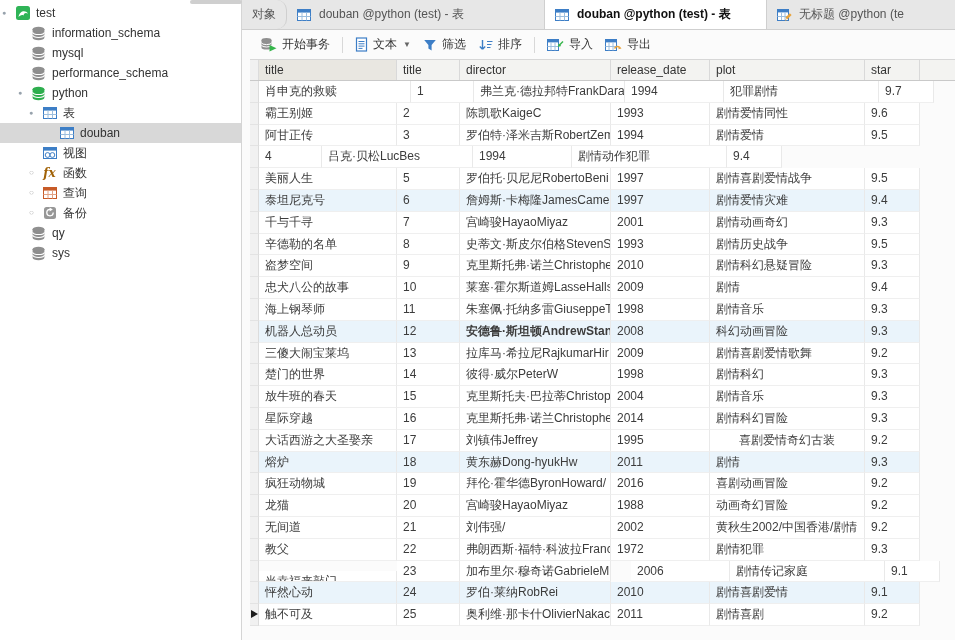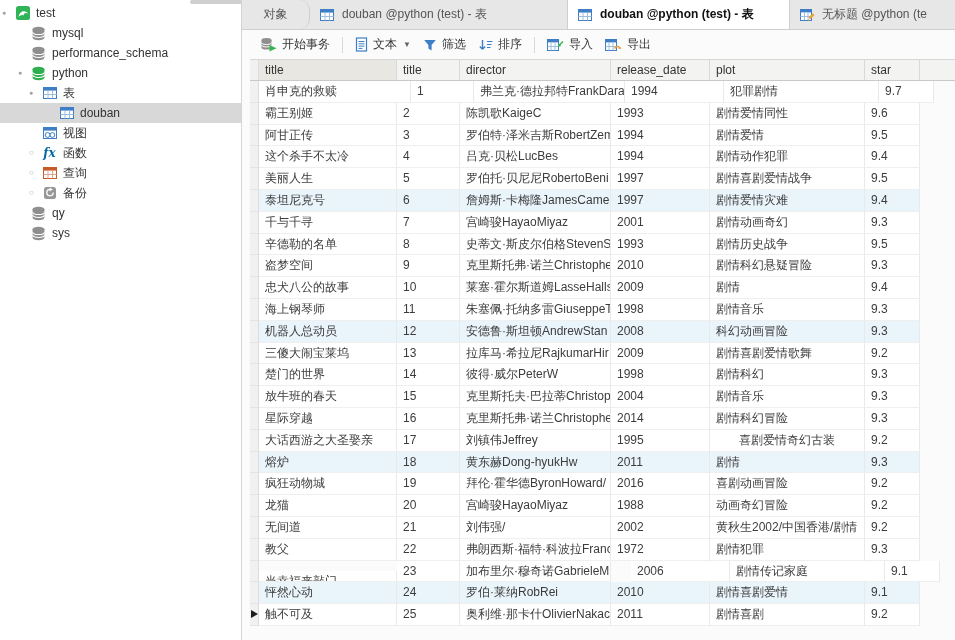--- a/index.html
+++ b/index.html
@@ -69,31 +69,42 @@
         </div>
         <div class="tree-row" style="padding-left: 18px;">
           <span class="bullet"></span>
           <span class="tree-icon">
             <svg width="15" height="15" viewBox="0 0 14 14">
               <path d="M1.5 3 L1.5 11 A5.5 2.2 0 0 0 12.5 11 L12.5 3" fill="#8f8f8f"></path>
               <ellipse cx="7" cy="3" rx="5.5" ry="2.2" fill="#8f8f8f"></ellipse>
               <path d="M1.5 5.8 A5.5 2.2 0 0 0 12.5 5.8 M1.5 8.5 A5.5 2.2 0 0 0 12.5 8.5" fill="none" stroke="#fff" stroke-width="1"></path>
             </svg>
           </span>
-          <span class="tree-label">mysql</span>
+          <span class="tree-label">information_schema</span>
         </div>
         <div class="tree-row" style="padding-left: 18px;">
           <span class="bullet"></span>
           <span class="tree-icon">
             <svg width="15" height="15" viewBox="0 0 14 14">
               <path d="M1.5 3 L1.5 11 A5.5 2.2 0 0 0 12.5 11 L12.5 3" fill="#8f8f8f"></path>
               <ellipse cx="7" cy="3" rx="5.5" ry="2.2" fill="#8f8f8f"></ellipse>
               <path d="M1.5 5.8 A5.5 2.2 0 0 0 12.5 5.8 M1.5 8.5 A5.5 2.2 0 0 0 12.5 8.5" fill="none" stroke="#fff" stroke-width="1"></path>
             </svg>
           </span>
+          <span class="tree-label">mysql</span>
+        </div>
+        <div class="tree-row" style="padding-left: 18px;">
+          <span class="bullet"></span>
+          <span class="tree-icon">
+            <svg width="15" height="15" viewBox="0 0 14 14">
+              <path d="M1.5 3 L1.5 11 A5.5 2.2 0 0 0 12.5 11 L12.5 3" fill="#8f8f8f"></path>
+              <ellipse cx="7" cy="3" rx="5.5" ry="2.2" fill="#8f8f8f"></ellipse>
+              <path d="M1.5 5.8 A5.5 2.2 0 0 0 12.5 5.8 M1.5 8.5 A5.5 2.2 0 0 0 12.5 8.5" fill="none" stroke="#fff" stroke-width="1"></path>
+            </svg>
+          </span>
           <span class="tree-label">performance_schema</span>
         </div>
         <div class="tree-row" style="padding-left: 18px;">
           <span class="bullet">●</span>
           <span class="tree-icon">
             <svg width="15" height="15" viewBox="0 0 14 14">
               <path d="M1.5 3 L1.5 11 A5.5 2.2 0 0 0 12.5 11 L12.5 3" fill="#2eae4e"></path>
               <ellipse cx="7" cy="3" rx="5.5" ry="2.2" fill="#2eae4e"></ellipse>
               <path d="M1.5 5.8 A5.5 2.2 0 0 0 12.5 5.8 M1.5 8.5 A5.5 2.2 0 0 0 12.5 8.5" fill="none" stroke="#fff" stroke-width="1"></path>
             </svg>
@@ -130,21 +141,21 @@
               <rect x="1" y="2" width="12" height="2.6" fill="#3d7ec6"></rect>
               <circle cx="4.6" cy="9" r="2.4" fill="#fff" stroke="#3d7ec6"></circle>
               <circle cx="9.4" cy="9" r="2.4" fill="#fff" stroke="#3d7ec6"></circle>
             </svg>
           </span>
           <span class="tree-label">视图</span>
         </div>
         <div class="tree-row" style="padding-left: 29px;">
           <span class="bullet circle">○</span>
           <span class="tree-icon">
-            <span style="font-family:'DejaVu Serif',serif;font-style:italic;font-weight:bold;color:#0369a1;font-size:12px;">fx</span>
+            <span style="font-family:'DejaVu Serif',serif;font-style:italic;font-weight:bold;color:#a16207;font-size:12px;">fx</span>
           </span>
           <span class="tree-label">函数</span>
         </div>
         <div class="tree-row" style="padding-left: 29px;">
           <span class="bullet circle">○</span>
           <span class="tree-icon">
             <svg width="14" height="14" viewBox="0 0 14 14">
               <rect x="0.5" y="1.5" width="13" height="11" fill="#fff" stroke="#c75b28"></rect>
               <rect x="1" y="2" width="12" height="2.6" fill="#c75b28"></rect>
               <path d="M5 4.5V12.5 M9.5 4.5V12.5 M0.5 8.5H13.5" stroke="#e2a285" fill="none"></path>
@@ -182,21 +193,21 @@
               <ellipse cx="7" cy="3" rx="5.5" ry="2.2" fill="#8f8f8f"></ellipse>
               <path d="M1.5 5.8 A5.5 2.2 0 0 0 12.5 5.8 M1.5 8.5 A5.5 2.2 0 0 0 12.5 8.5" fill="none" stroke="#fff" stroke-width="1"></path>
             </svg>
           </span>
           <span class="tree-label">sys</span>
         </div>
       </div>
   </div>
   <div class="main">
     <div class="tabbar" id="tabbar">
-        <div class="tab center" style="width: 68px; border-radius: 10px;">
+        <div class="tab center" style="width: 45px; border-radius: 10px;">
           <span>对象</span>
         </div>
         <div class="tab" style="width: 258px;">
           <span class="tab-icon">
             <svg width="14" height="14" viewBox="0 0 14 14">
               <rect x="0.5" y="1.5" width="13" height="11" fill="#fff" stroke="#3d7ec6"></rect>
               <rect x="1" y="2" width="12" height="2.6" fill="#3d7ec6"></rect>
               <path d="M5 4.5V12.5 M9.5 4.5V12.5 M0.5 8.5H13.5" stroke="#9cbede" fill="none"></path>
             </svg>
           </span>
@@ -324,21 +335,20 @@
             <div class="mk"></div>
             <div class="gcell" style="width: 138px;">阿甘正传</div>
             <div class="gcell" style="width: 63px;">3</div>
             <div class="gcell" style="width: 151px;">罗伯特·泽米吉斯RobertZem</div>
             <div class="gcell" style="width: 99px;">1994</div>
             <div class="gcell" style="width: 155px;">剧情爱情</div>
             <div class="gcell" style="width: 55px;">9.5</div>
           </div>
           <div class="grow">
             <div class="mk"></div>
-            <div class="gcell" style="width: 138px;">这个杀手不太冷</div>
             <div class="gcell" style="width: 63px;">4</div>
             <div class="gcell" style="width: 151px;">吕克·贝松LucBes</div>
             <div class="gcell" style="width: 99px;">1994</div>
             <div class="gcell" style="width: 155px;">剧情动作犯罪</div>
             <div class="gcell" style="width: 55px;">9.4</div>
           </div>
           <div class="grow">
             <div class="mk"></div>
             <div class="gcell" style="width: 138px;">美丽人生</div>
             <div class="gcell" style="width: 63px;">5</div>
@@ -398,21 +408,21 @@
             <div class="gcell" style="width: 63px;">11</div>
             <div class="gcell" style="width: 151px;">朱塞佩·托纳多雷GiuseppeT</div>
             <div class="gcell" style="width: 99px;">1998</div>
             <div class="gcell" style="width: 155px;">剧情音乐</div>
             <div class="gcell" style="width: 55px;">9.3</div>
           </div>
           <div class="grow alt">
             <div class="mk"></div>
             <div class="gcell" style="width: 138px;">机器人总动员</div>
             <div class="gcell" style="width: 63px;">12</div>
-            <div class="gcell" style="width: 151px;">安德鲁·斯坦顿AndrewStan</div>
+            <div class="gcell" style="width: 151px; font-weight: bold;">安德鲁·斯坦顿AndrewStan</div>
             <div class="gcell" style="width: 99px;">2008</div>
             <div class="gcell" style="width: 155px;">科幻动画冒险</div>
             <div class="gcell" style="width: 55px;">9.3</div>
           </div>
           <div class="grow">
             <div class="mk"></div>
             <div class="gcell" style="width: 138px;">三傻大闹宝莱坞</div>
             <div class="gcell" style="width: 63px;">13</div>
             <div class="gcell" style="width: 151px;">拉库马·希拉尼RajkumarHir</div>
             <div class="gcell" style="width: 99px;">2009</div>

